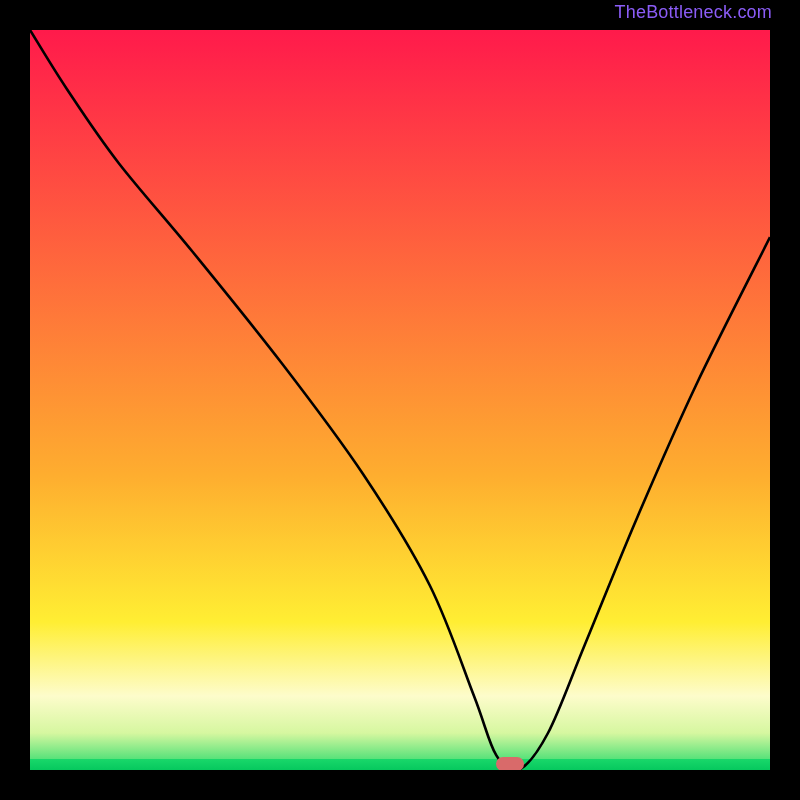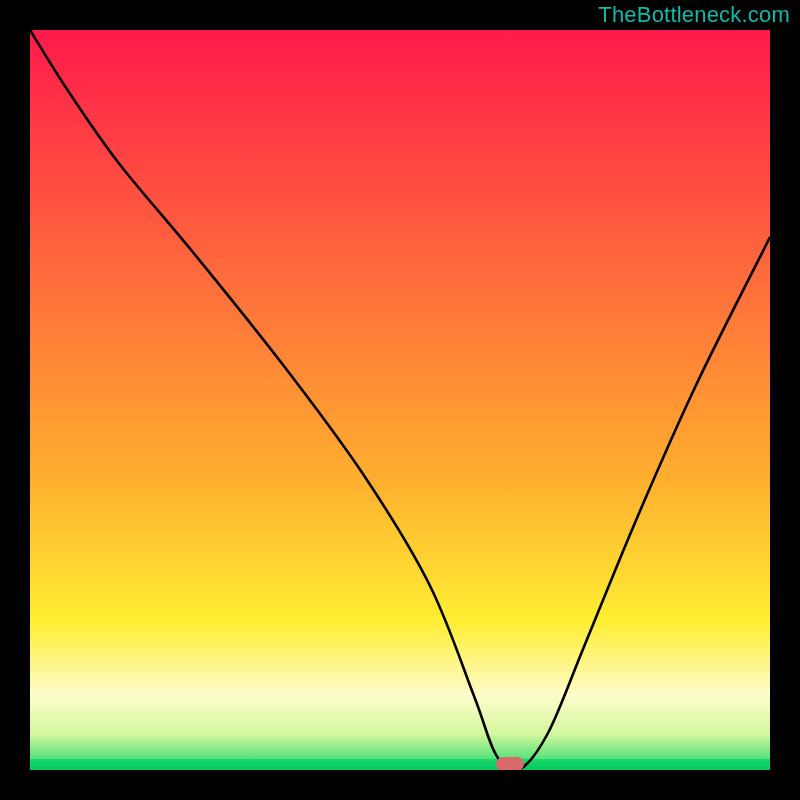--- a/index.html
+++ b/index.html
@@ -13,23 +13,23 @@
   }
   .frame {
     position: relative;
     width: 800px;
     height: 800px;
     background: #000;
   }
   .watermark {
     position: absolute;
     top: 2px;
-    right: 10px;
-    color: #14b8a6;
-    font-size: 22px;
+    right: 28px;
+    color: #8b5cf6;
+    font-size: 18px;
     font-weight: 500;
     letter-spacing: 0.2px;
     z-index: 10;
   }
   .plot-area {
     position: absolute;
     left: 30px;
     top: 30px;
     width: 740px;
     height: 740px;

